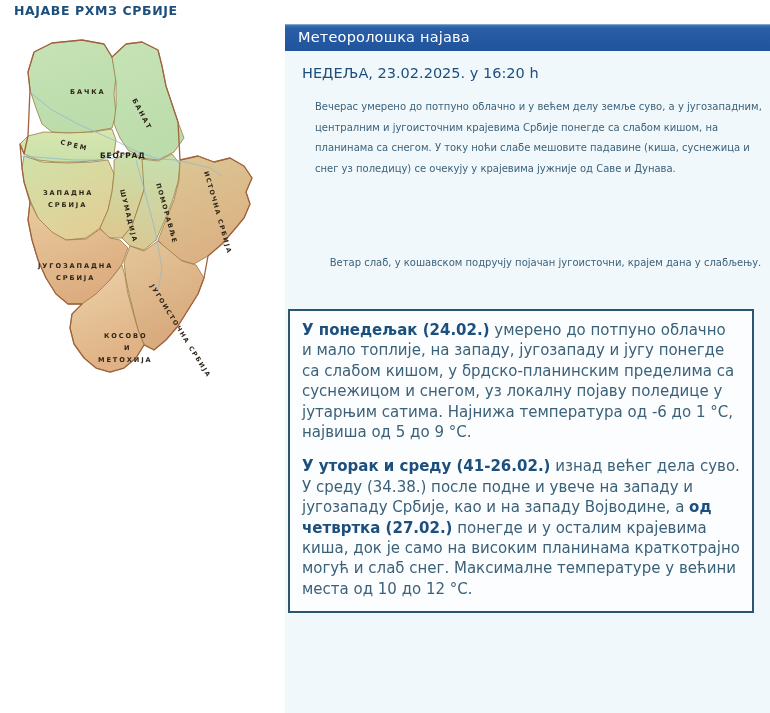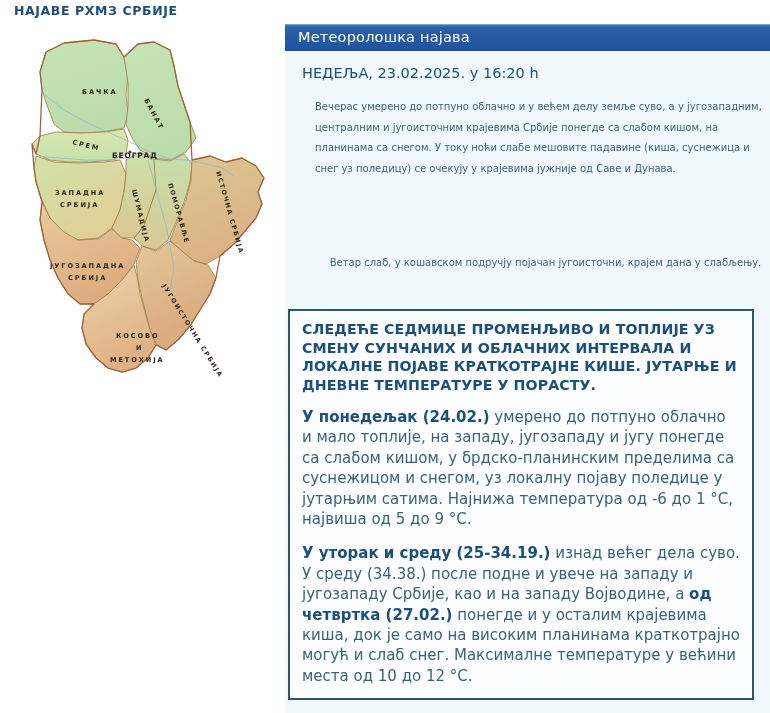--- a/index.html
+++ b/index.html
@@ -39,21 +39,21 @@
     font-size: 12.5px;
     font-weight: bold;
     letter-spacing: 0.6px;
     color: #1d4f7c;
     white-space: nowrap;
   }
 
   
   #map-wrap {
     position: absolute;
-    left: 20px;
+    left: 8px;
     top: 32px;
     width: 272px;
     height: 360px;
   }
   #map-svg {
     display: block;
     width: 272px;
     height: 360px;
   }
   .map-label {
@@ -304,25 +304,24 @@
 
     <div id="panel-body">
 
       <div class="date-heading">НЕДЕЉА, 23.02.2025. у 16:20 h</div>
 
       <div class="para" id="para-1">Вечерас умерено до потпуно облачно и у већем делу земље суво, а у југозападним, централним и југоисточним крајевима Србије понегде са слабом кишом, на планинама са снегом. У току ноћи слабе мешовите падавине (киша, суснежица и снег уз поледицу) се очекују у крајевима јужније од Саве и Дунава.</div>
 
       <div class="para" id="para-2">Ветар слаб, у кошавском подручју појачан југоисточни, крајем дана у слабљењу.</div>
 
       <div id="forecast-box">
-        <div id="forecast-title">СЛЕДЕЋЕ СЕДМИЦЕ ПРОМЕНЉИВО И ТОПЛИЈЕ УЗ СМЕНУ СУНЧАНИХ И ОБЛАЧНИХ ИНТЕРВАЛА И ЛОКАЛНЕ ПОЈАВЕ КРАТКОТРАЈНЕ КИШЕ. ЈУТАРЊЕ И ДНЕВНЕ ТЕМПЕРАТУРЕ У ПОРАСТУ.</div>
 
         <p class="fc-para">
           <b>У понедељак (24.02.)</b><span> умерено до потпуно облачно и мало топлије, на западу, југозападу и југу понегде са слабом кишом, у брдско-планинским пределима са суснежицом и снегом, уз локалну појаву поледице у јутарњим сатима. Најнижа температура од -6 до 1 °C, највиша од 5 до 9 °C.</span>
         </p>
 
         <p class="fc-para">
-          <b>У уторак и среду (25-34.19.)</b><span> изнад већег дела суво. У среду (34.38.) после подне и увече на западу и југозападу Србије, као и на западу Војводине, а </span><b>од четвртка (27.02.)</b><span> понегде и у осталим крајевима киша, док је само на високим планинама краткотрајно могућ и слаб снег. Максималне температуре у већини места од 10 до 12 °C.</span>
+          <b>У уторак и среду (41-26.02.)</b><span> изнад већег дела суво. У среду (34.38.) после подне и увече на западу и југозападу Србије, као и на западу Војводине, а </span><b>од четвртка (27.02.)</b><span> понегде и у осталим крајевима киша, док је само на високим планинама краткотрајно могућ и слаб снег. Максималне температуре у већини места од 10 до 12 °C.</span>
         </p>
       </div>
     </div>
   </div>
 </div>
 
 </body></html>

